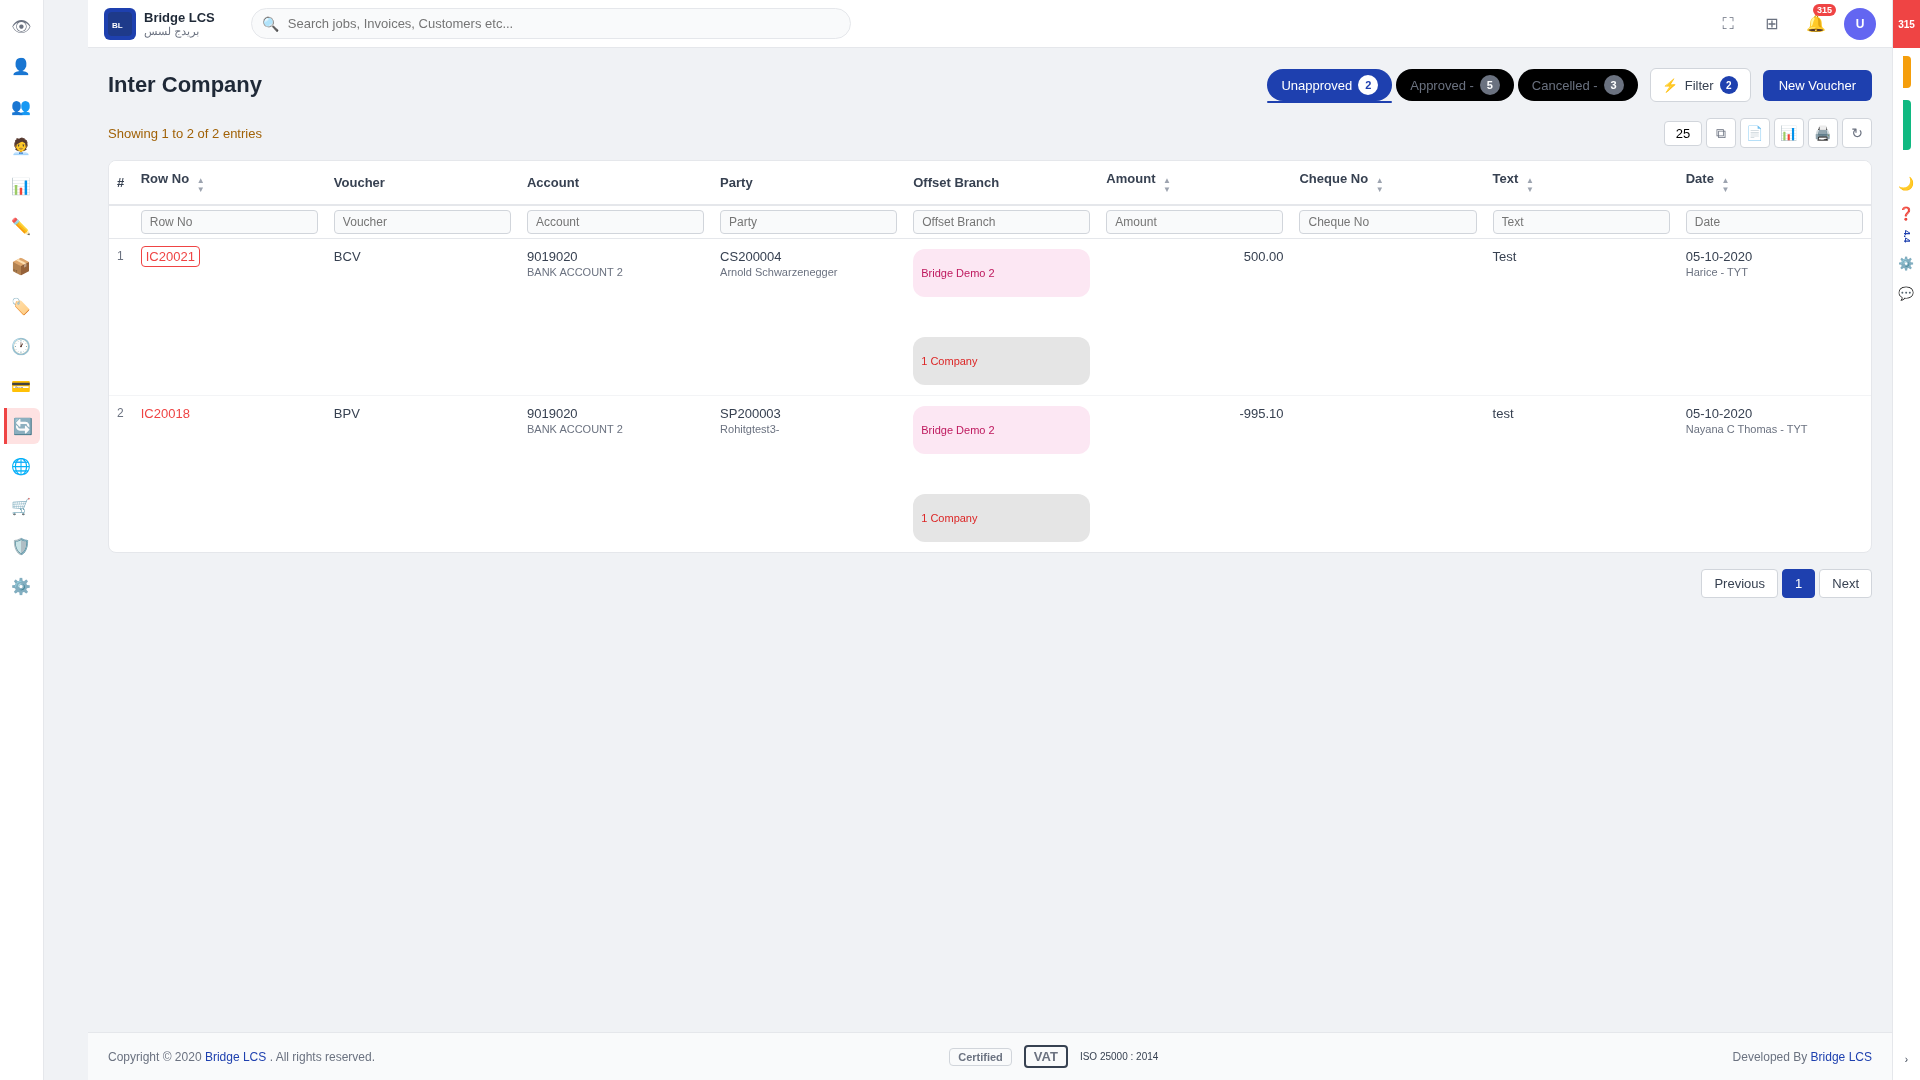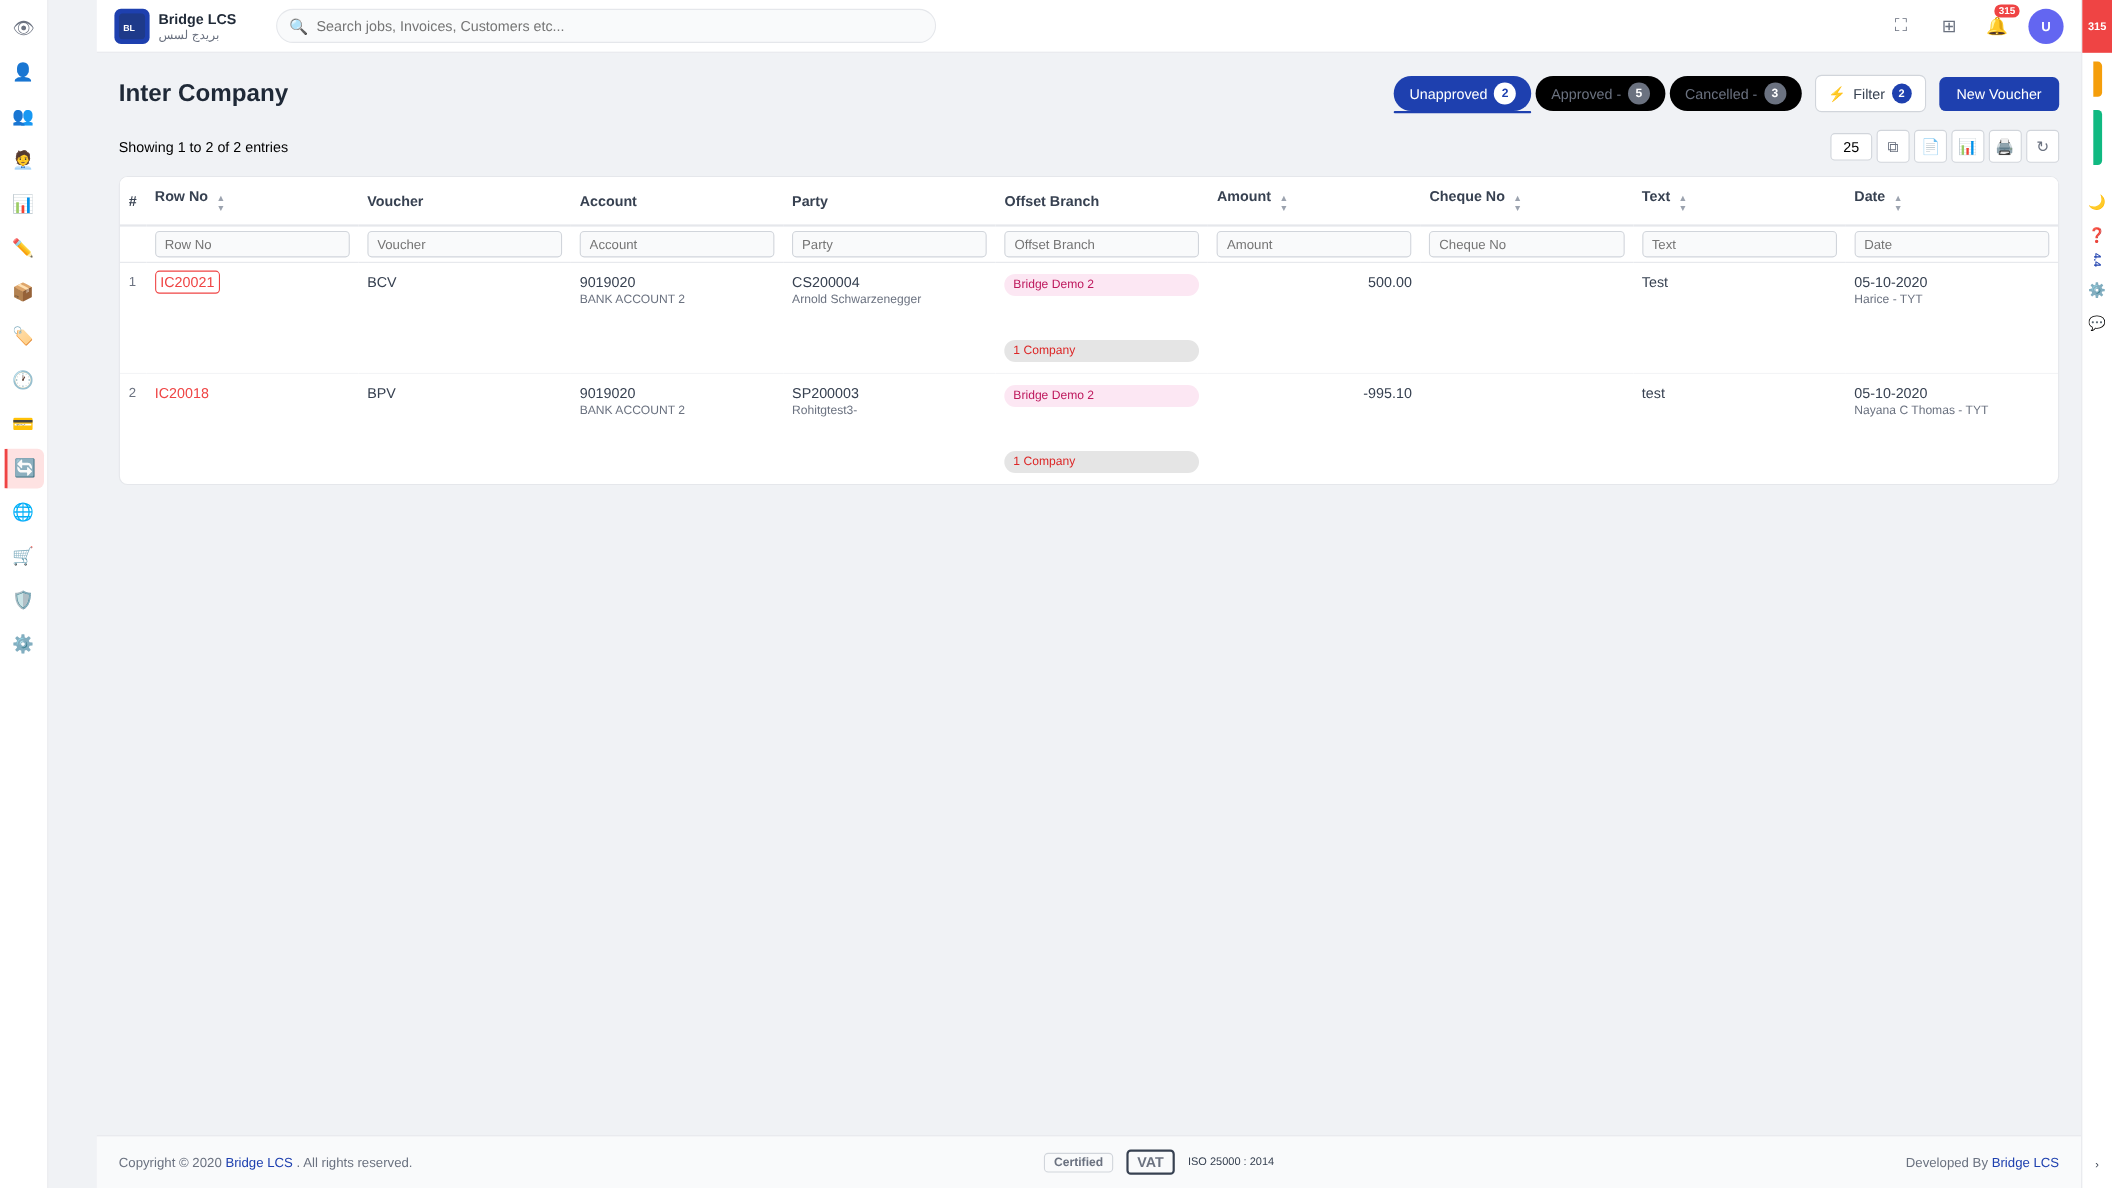--- a/index.html
+++ b/index.html
@@ -39,21 +39,21 @@
     .tab.active .tab-count { background: white; color: #1e40af; }
     .tab.inactive { background: #000000; }
     .tab-count { background: #6b7280; color: white; border-radius: 50%; width: 20px; height: 20px; display: flex; align-items: center; justify-content: center; font-size: 11px; font-weight: bold; }
     .tab-underline { position: absolute; bottom: -2px; left: 0; right: 0; height: 2px; background: #1e40af; border-radius: 1px; }
     .filter-btn { display: flex; align-items: center; gap: 6px; padding: 7px 12px; border: 1px solid #d1d5db; border-radius: 6px; background: white; cursor: pointer; font-size: 13px; color: #374151; }
     .filter-count { background: #1e40af; color: white; border-radius: 50%; width: 18px; height: 18px; display: flex; align-items: center; justify-content: center; font-size: 10px; font-weight: bold; }
     .new-voucher-btn { padding: 8px 16px; background: #1e40af; color: white; border: none; border-radius: 6px; cursor: pointer; font-size: 13px; font-weight: 500; }
 
     
     .table-controls { display: flex; align-items: center; justify-content: space-between; margin-bottom: 12px; }
-    .showing-text { font-size: 13px; color: #000000; }
+    .showing-text { font-size: 13px; color: #a16207; }
     .table-actions { display: flex; align-items: center; gap: 4px; }
     .per-page-input { width: 38px; padding: 4px 8px; border: 1px solid #d1d5db; border-radius: 4px; font-size: 13px; text-align: center; }
     .action-icon-btn { width: 30px; height: 30px; display: flex; align-items: center; justify-content: center; border: 1px solid #d1d5db; border-radius: 4px; background: white; cursor: pointer; color: #6b7280; font-size: 14px; }
 
     
     .table-container { background: white; border-radius: 8px; border: 1px solid #e5e7eb; overflow: hidden; }
     table { width: 100%; border-collapse: collapse; }
     .filter-row td { padding: 4px 8px; border-bottom: 1px solid #e5e7eb; }
     .filter-row input { width: 100%; padding: 4px 8px; border: 1px solid #d1d5db; border-radius: 4px; font-size: 12px; color: #6b7280; background: #f9fafb; }
     thead tr th { padding: 10px 8px; text-align: left; font-weight: 600; font-size: 13px; color: #374151; border-bottom: 2px solid #e5e7eb; white-space: nowrap; background: white; }
@@ -62,21 +62,21 @@
     tbody tr:last-child { border-bottom: none; }
     tbody td { padding: 10px 8px; font-size: 13px; color: #374151; vertical-align: top; }
     .row-num { color: #6b7280; font-size: 12px; }
     .voucher-link { color: #ef4444; font-weight: 500; cursor: pointer; text-decoration: none; }
     .voucher-link.bordered { border: 1px solid #ef4444; border-radius: 4px; padding: 2px 4px; }
     .account-cell { display: flex; flex-direction: column; gap: 2px; }
     .account-sub { font-size: 11px; color: #6b7280; }
     .party-cell { display: flex; flex-direction: column; gap: 2px; }
     .party-sub { font-size: 11px; color: #6b7280; }
     .badge-group { display: flex; flex-direction: column; gap: 4px; }
-    .badge { display: inline-block; padding: 4px 8px; border-radius: 12px; font-size: 11px; font-weight: 500; }
+    .badge { display: inline-block; padding: 18px 8px; border-radius: 12px; font-size: 11px; font-weight: 500; }
     .badge-pink { background: #fce7f3; color: #be185d; }
     .badge-pink2 { background: #e5e5e5; color: #dc2626; margin-top: 36px; }
     .amount-cell { text-align: right; }
     .date-cell { display: flex; flex-direction: column; gap: 2px; }
     .date-sub { font-size: 11px; color: #6b7280; }
 
     
     .pagination { display: flex; align-items: center; justify-content: flex-end; gap: 4px; margin-top: 16px; }
     .page-btn { padding: 6px 12px; border: 1px solid #d1d5db; border-radius: 4px; background: white; cursor: pointer; font-size: 13px; color: #374151; }
     .page-btn.active { background: #1e40af; color: white; border-color: #1e40af; }
@@ -326,20 +326,25 @@
               <div class="date-cell">
                 <span>05-10-2020</span>
                 <span class="date-sub">Nayana C Thomas - TYT</span>
               </div>
             </td>
           </tr>
         </tbody>
       </table>
     </div>
 
+    <div class="pagination">
+      <button class="page-btn">Previous</button>
+      <button class="page-btn active">1</button>
+      <button class="page-btn">Next</button>
+    </div>
   </div>
 
   <div class="footer">
     <div>
       <span>Copyright © 2020</span>
       <span class="footer-link">Bridge LCS</span>
       <span>. All rights reserved.</span>
     </div>
     <div class="footer-center">
       <span class="certified-badge">Certified</span>

